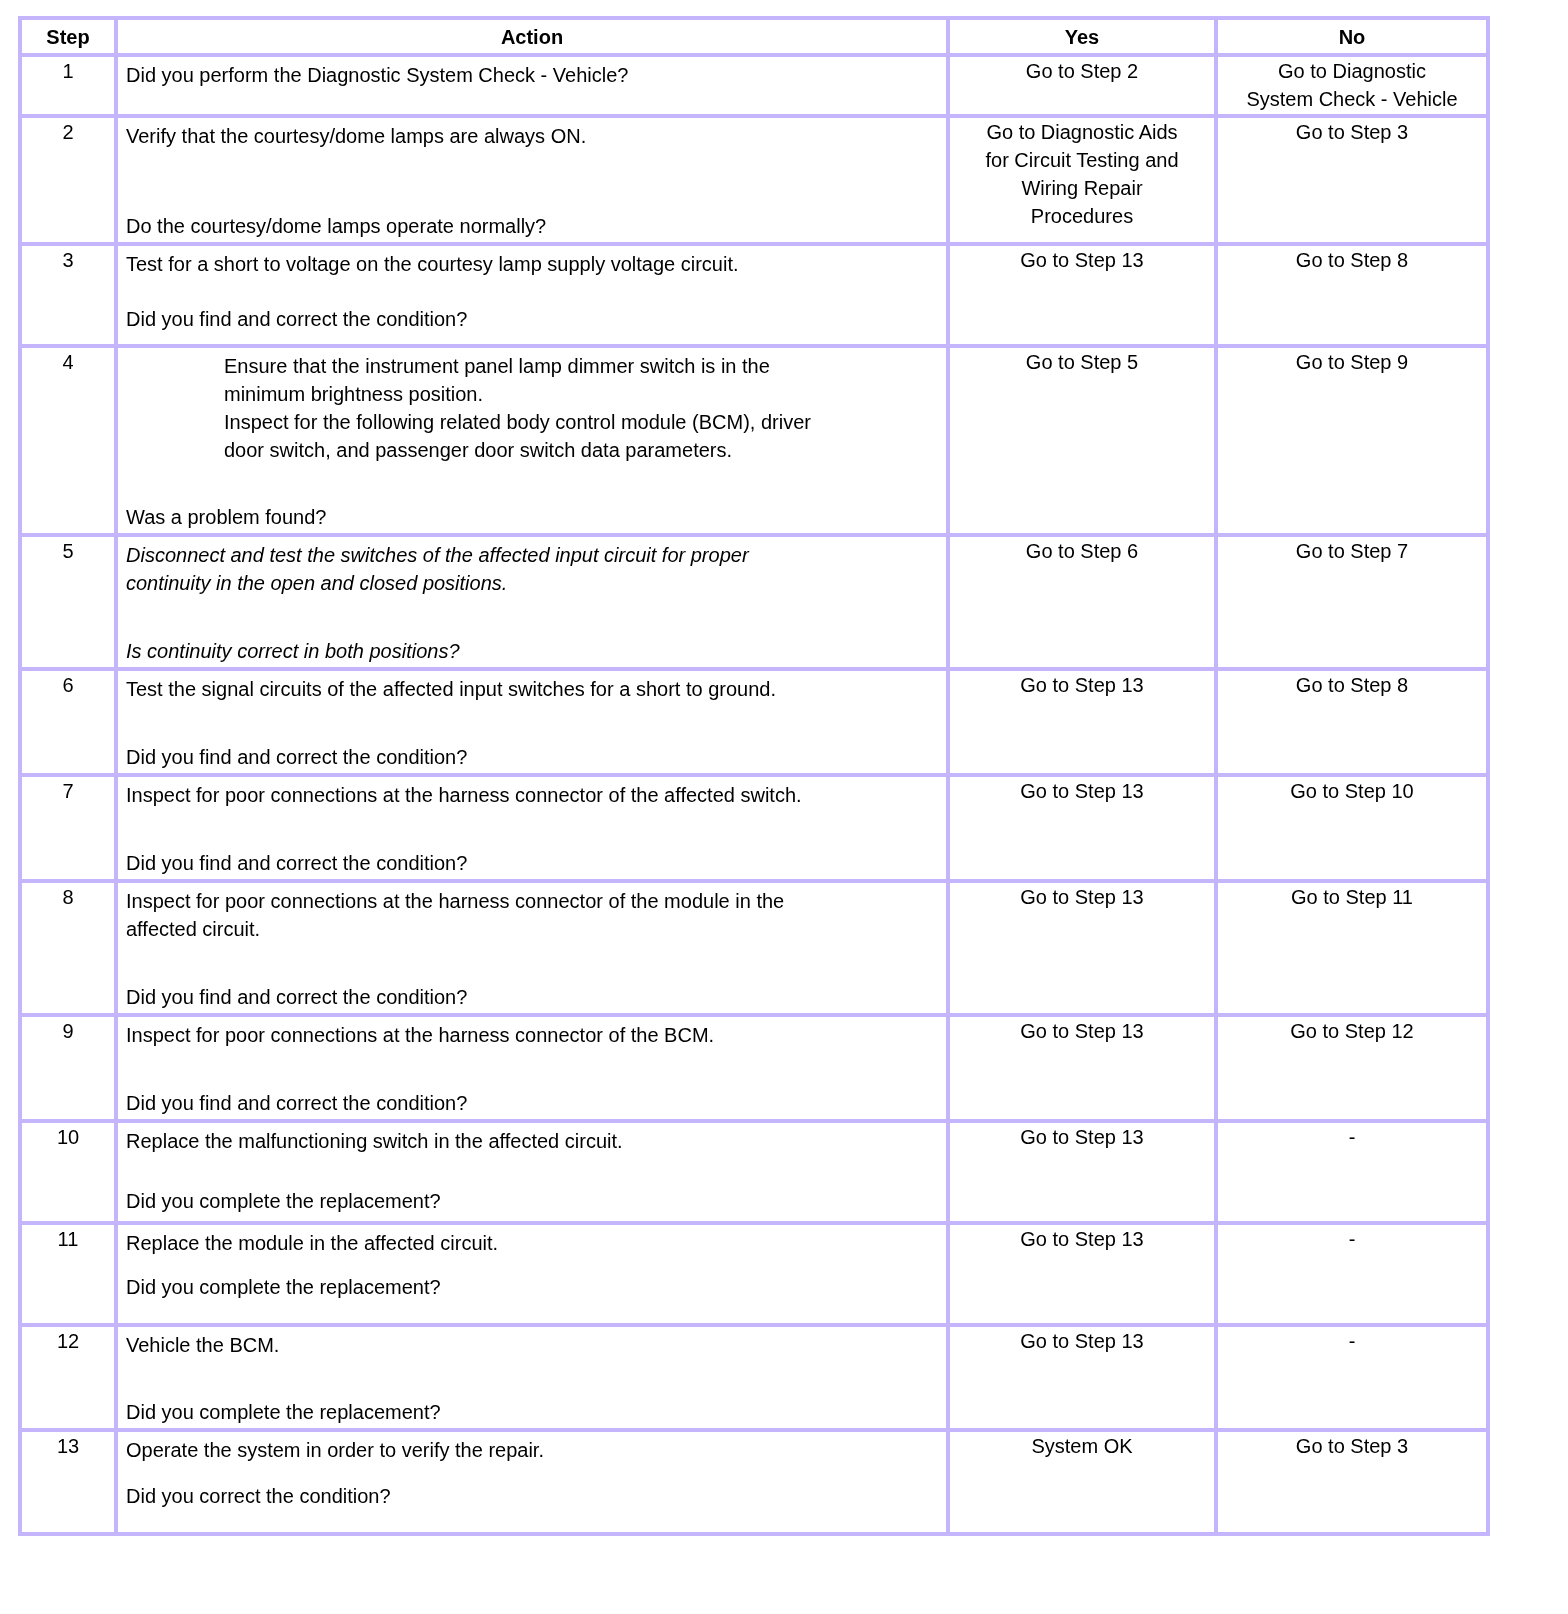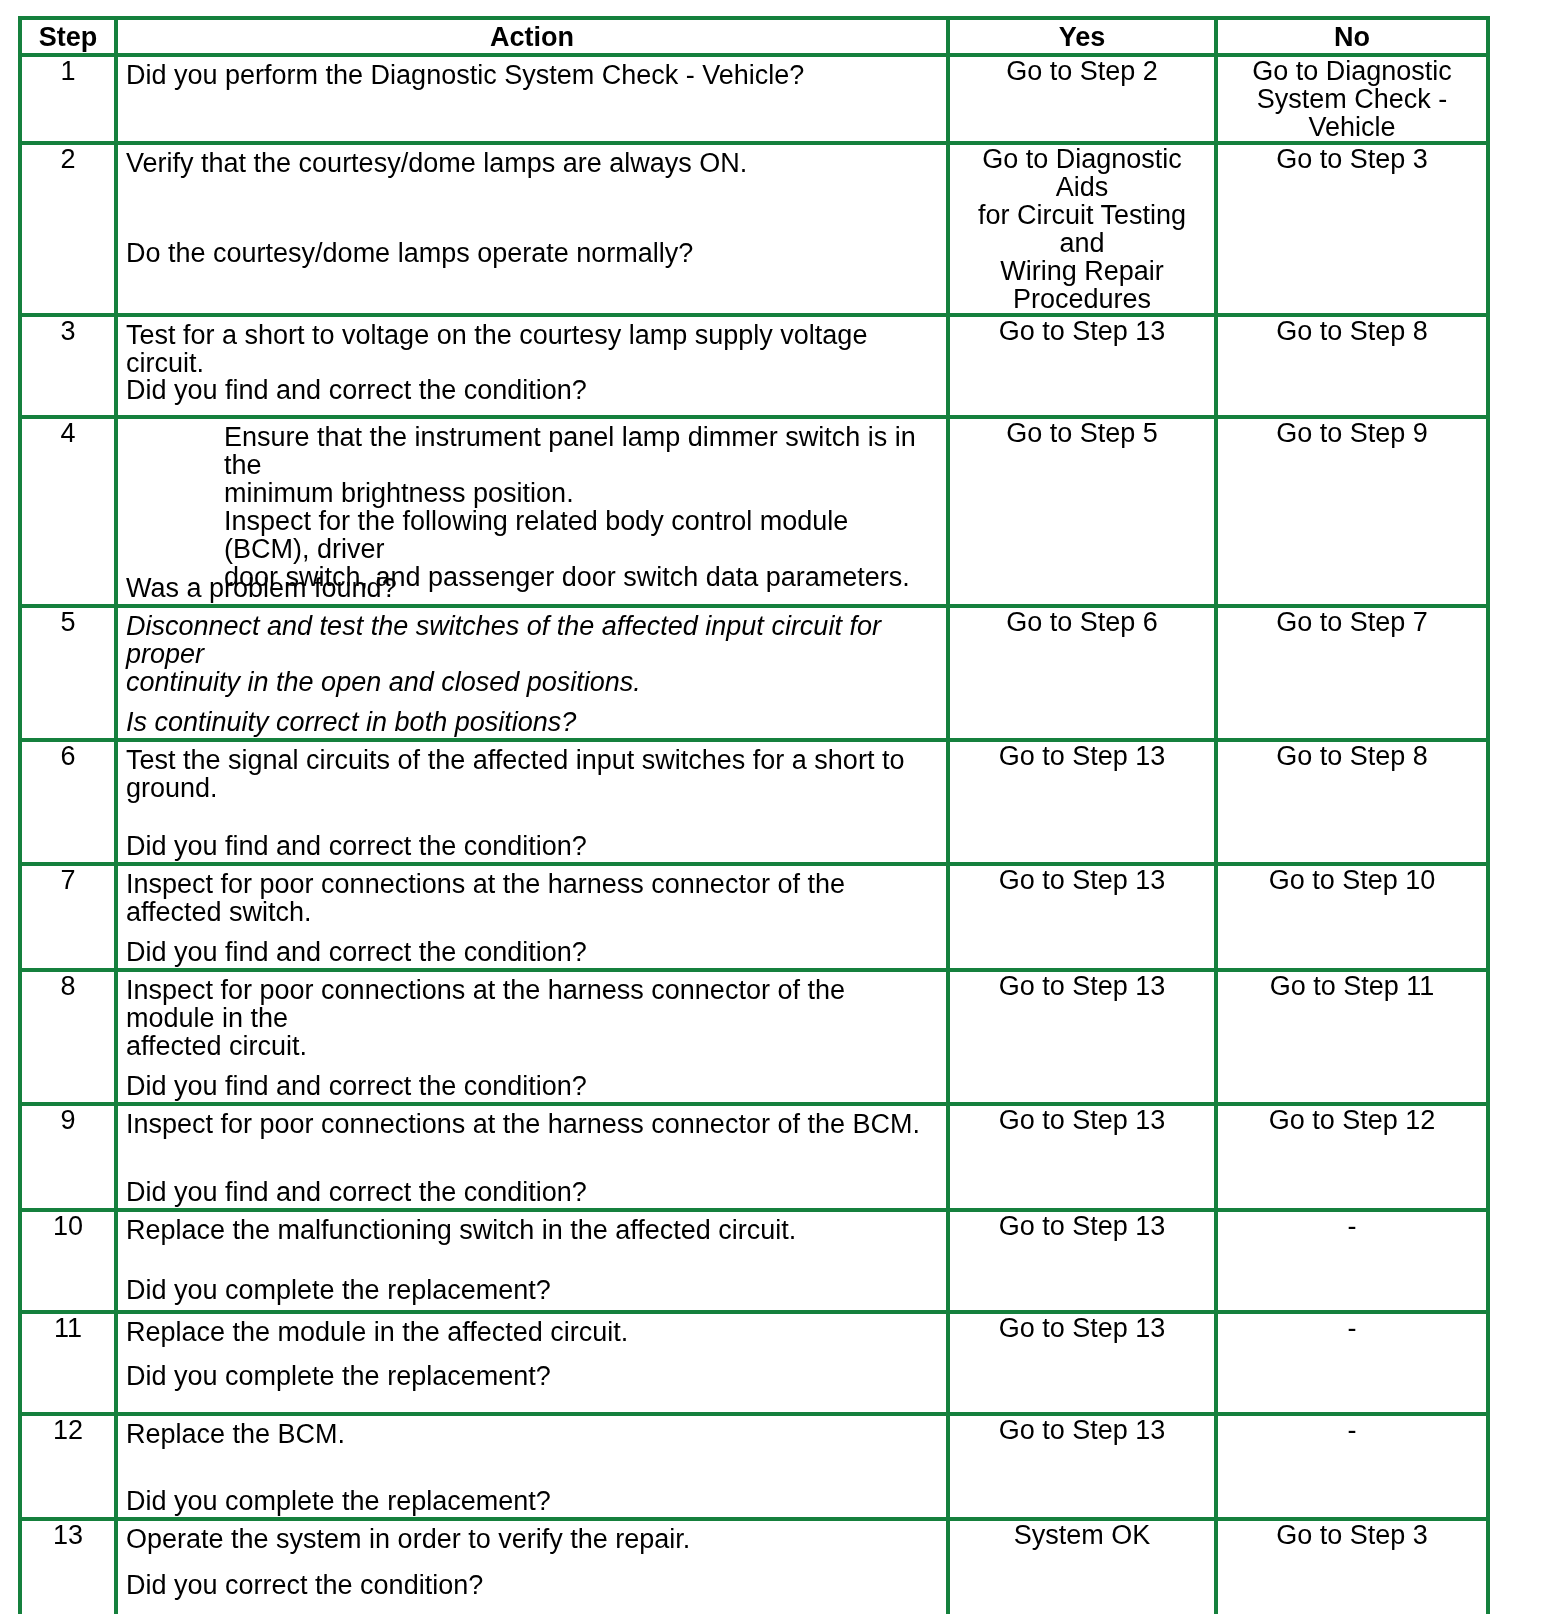--- a/index.html
+++ b/index.html
@@ -4,22 +4,22 @@
 <style>
   html, body { margin: 0; padding: 0; background: #ffffff; }
   body { width: 1568px; height: 1614px; position: relative; font-family: "Liberation Sans", sans-serif; color: #000; }
   table.diag {
     position: absolute; left: 18px; top: 16px;
     border-collapse: collapse;
     table-layout: fixed;
     width: 1472px;
   }
   table.diag td, table.diag th {
-    border: 4px solid #15803d;
-    font-size: 27px;
+    border: 4px solid #c4b5fd;
+    font-size: 20px;
     line-height: 28px;
     padding: 0 4px;
     vertical-align: top;
     overflow: hidden;
   }
   table.diag th { font-weight: bold; text-align: center; vertical-align: middle; height: 33px; }
   col.c-step { width: 96px; }
   col.c-action { width: 832px; }
   col.c-yes { width: 268px; }
   col.c-no { width: 272px; }
@@ -109,21 +109,21 @@
 continuity in the open and closed positions.</div>
             <div class="question">Is continuity correct in both positions?</div>
           </div>
         </td>
         <td class="yes">Go to Step 6</td>
         <td class="no">Go to Step 7</td>
       </tr>
       <tr style="height: 102px;">
         <td class="step">6</td>
         <td class="action">
-          <div class="inner" style="height: 120px;">
+          <div class="inner" style="height: 102px;">
             <div class="instr">Test the signal circuits of the affected input switches for a short to ground.</div>
             <div class="question">Did you find and correct the condition?</div>
           </div>
         </td>
         <td class="yes">Go to Step 13</td>
         <td class="no">Go to Step 8</td>
       </tr>
       <tr style="height: 102px;">
         <td class="step">7</td>
         <td class="action">
@@ -177,21 +177,21 @@
             <div class="question">Did you complete the replacement?</div>
           </div>
         </td>
         <td class="yes">Go to Step 13</td>
         <td class="no">-</td>
       </tr>
       <tr style="height: 101px;">
         <td class="step">12</td>
         <td class="action">
           <div class="inner" style="height: 101px;">
-            <div class="instr">Replace the BCM.</div>
+            <div class="instr">Vehicle the BCM.</div>
             <div class="question">Did you complete the replacement?</div>
           </div>
         </td>
         <td class="yes">Go to Step 13</td>
         <td class="no">-</td>
       </tr>
       <tr style="height: 104px;">
         <td class="step">13</td>
         <td class="action">
           <div class="inner" style="height: 80px;">

